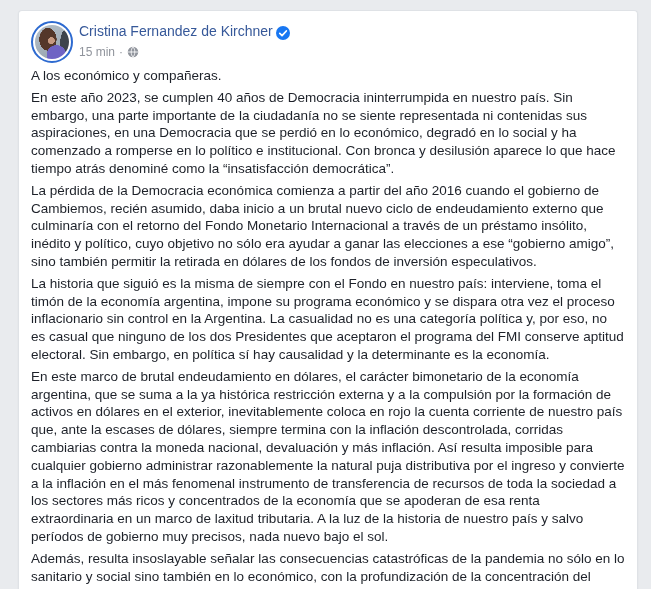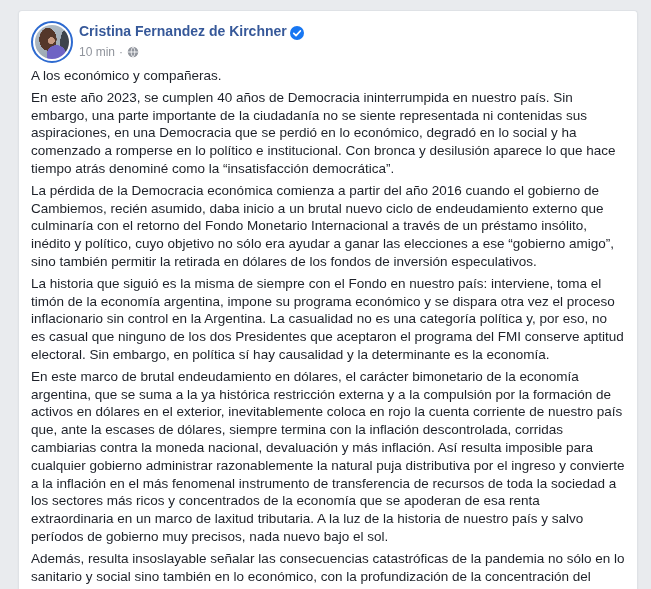--- a/index.html
+++ b/index.html
@@ -43,21 +43,21 @@
     background:
       radial-gradient(circle at 63% 88%, #6f63c4 0 26%, rgba(0,0,0,0) 27%),
       radial-gradient(circle at 48% 46%, #c79a82 0 13%, rgba(0,0,0,0) 14%),
       radial-gradient(ellipse 42% 55% at 38% 42%, #54372a 0 60%, rgba(0,0,0,0) 61%),
       radial-gradient(ellipse 30% 70% at 92% 55%, #3d444c 0 60%, rgba(0,0,0,0) 61%),
       linear-gradient(155deg, #b6c1ca 0%, #93a0ac 100%);
   }
   .header-info { margin-left: 6px; padding-top: 2px; }
   .author-row {
     font-size: 14px;
-    font-weight: bold;
+    font-weight: normal;
     color: #365899;
     line-height: 17px;
     cursor: pointer;
   }
   .author-row .verified-badge { margin-left: 3px; vertical-align: -2px; }
   .meta-row {
     display: flex;
     align-items: center;
     margin-top: 3px;
     font-size: 12px;
@@ -84,21 +84,21 @@
       <div class="avatar-photo"></div>
     </div>
     <div class="header-info">
       <div class="author-row">
         <span>Cristina Fernandez de Kirchner</span><span class="verified-badge"><svg width="14" height="14" viewBox="0 0 16 16" style="vertical-align:-2px">
               <circle cx="8" cy="8" r="8" fill="#1877f2"></circle>
               <path d="M4.3 8.5 L6.9 11 L11.8 5.7" stroke="#ffffff" stroke-width="2" fill="none" stroke-linecap="round" stroke-linejoin="round"></path>
             </svg></span>
       </div>
       <div class="meta-row">
-        <span>10 min</span>
+        <span>15 min</span>
         <span class="meta-sep">·</span>
         <span class="globe">
             <svg width="12" height="12" viewBox="0 0 16 16" style="display:block">
               <circle cx="8" cy="8" r="7" fill="#90949c"></circle>
               <path d="M1 8 H15 M8 1 C4.8 4.6 4.8 11.4 8 15 C11.2 11.4 11.2 4.6 8 1" stroke="#ffffff" stroke-width="1.1" fill="none"></path>
             </svg>
           </span>
       </div>
     </div>
   </div>

